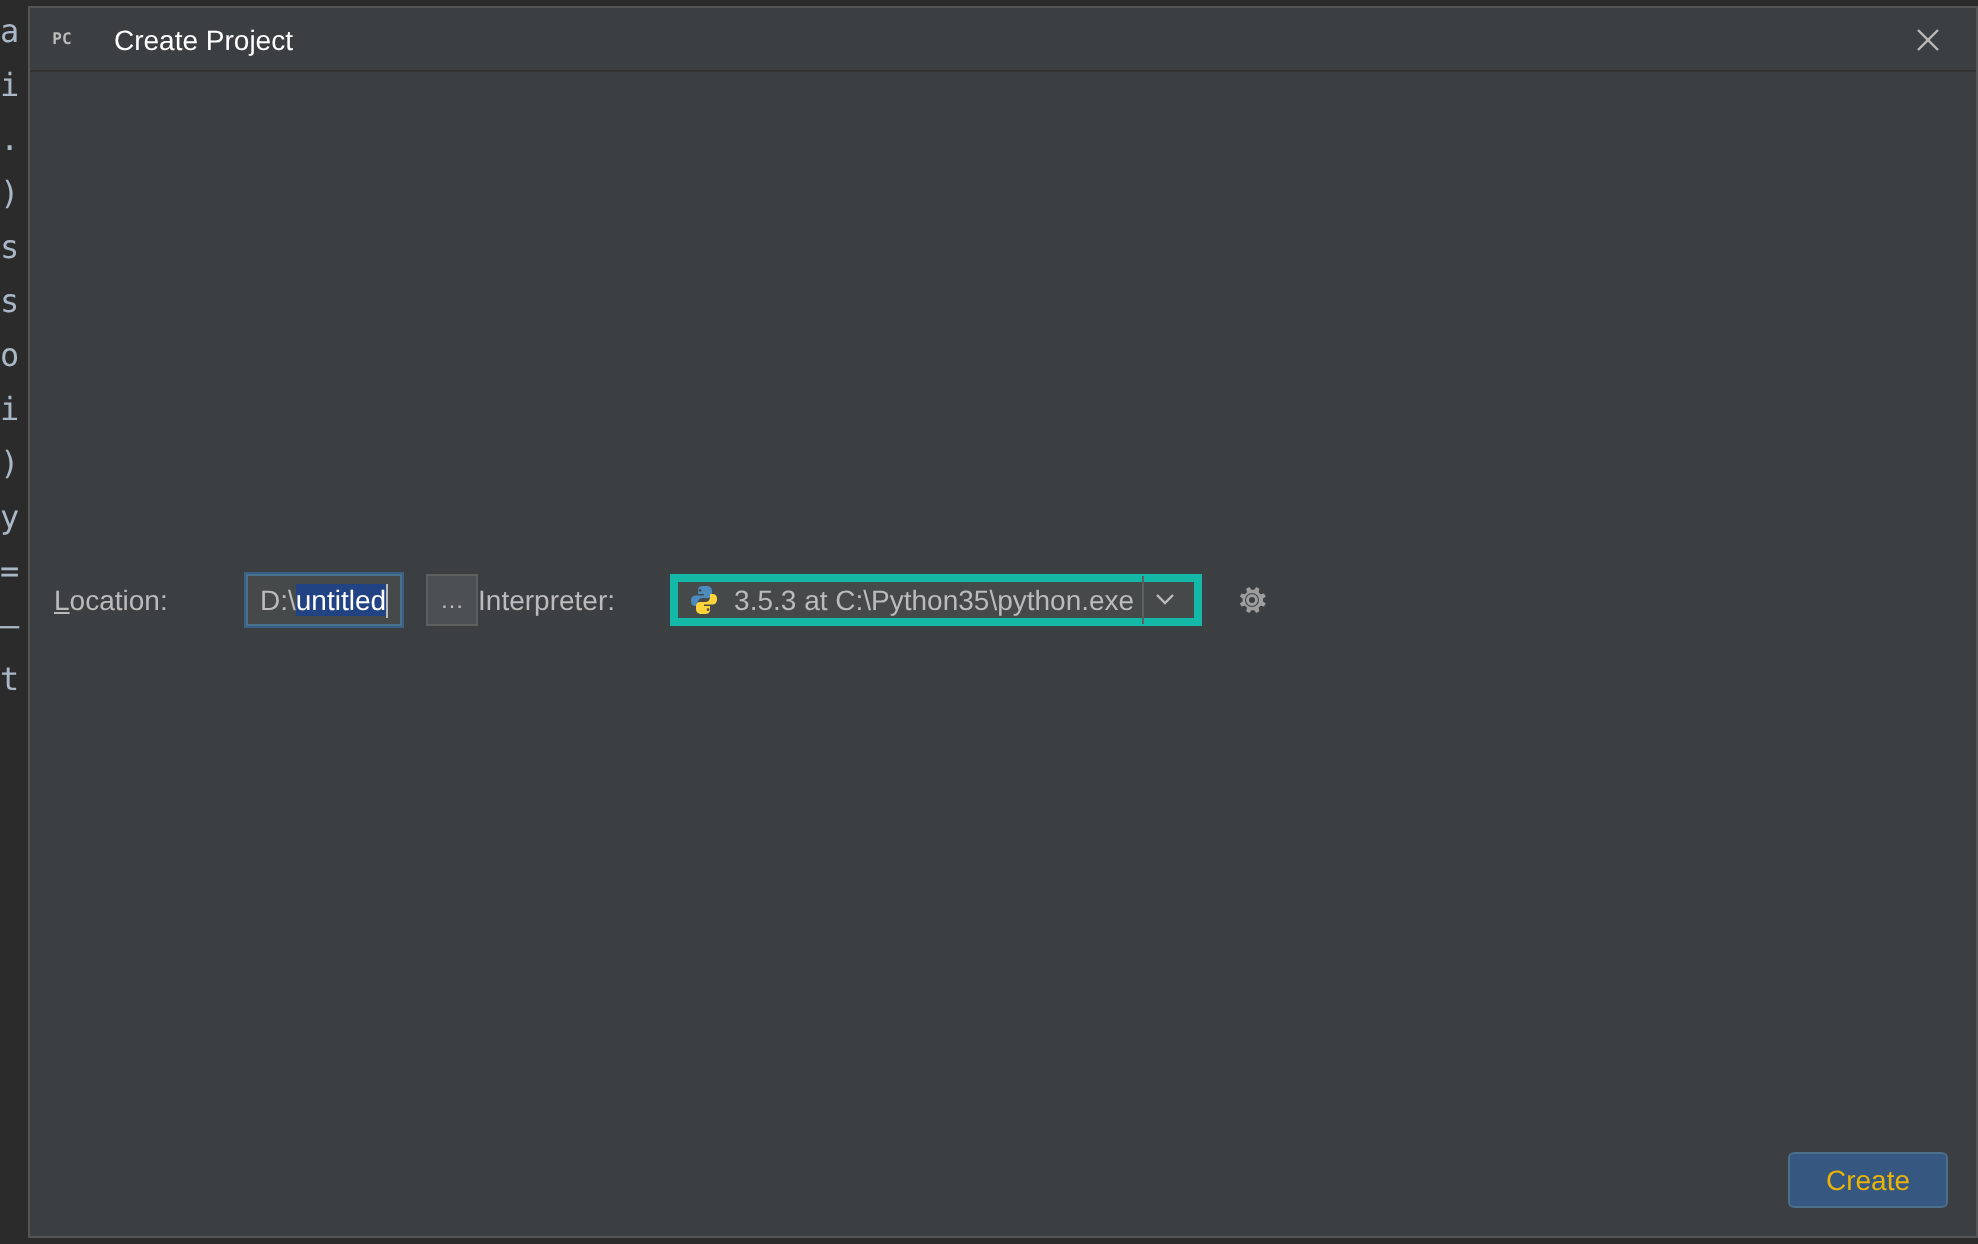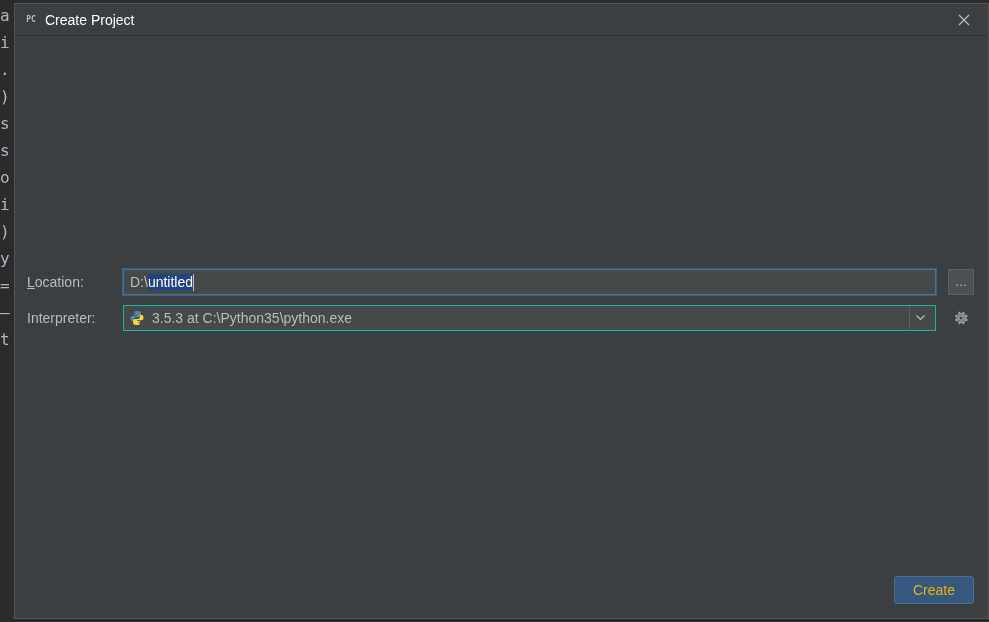--- a/index.html
+++ b/index.html
@@ -51,21 +51,21 @@
       display: flex;
       align-items: center;
       padding: 0 8px;
     }
     .titlebar-icon {
       width: 16px;
       height: 16px;
       display: flex;
       align-items: center;
       justify-content: center;
-      margin-right: 6px;
+      margin-right: 18px;
       font-size: 8px;
       font-weight: bold;
       color: #bbbbbb;
       font-family: monospace;
       text-align: right;
     }
     .titlebar-title {
       flex: 1;
       font-size: 14px;
       color: #ffffff;
@@ -78,24 +78,23 @@
       justify-content: center;
       cursor: pointer;
       color: #bbbbbb;
     }
     .titlebar-close svg {
       width: 12px;
       height: 12px;
     }
     .content {
       flex: 1;
-      padding: 18px 14px 10px 12px;
-      display: flex;
-      flex-direction: column;
-      justify-content: center;
+      padding: 18px 30px 10px 12px;
+      display: flex;
+      flex-direction: row;
     }
     .form-row {
       display: flex;
       align-items: center;
       margin-bottom: 10px;
       gap: 12px;
     }
     .form-label {
       width: 84px;
       font-size: 14px;
@@ -144,21 +143,21 @@
       display: flex;
       align-items: center;
       justify-content: center;
       cursor: pointer;
       font-size: 12px;
     }
     .select-wrapper {
       flex: 1;
       height: 26px;
       background: #45494a;
-      border: 1px solid #14b8a6;
+      border: 4px solid #14b8a6;
       display: flex;
       align-items: center;
       padding: 0 4px;
       cursor: pointer;
     }
     .select-icon {
       width: 18px;
       height: 18px;
       margin-right: 6px;
       display: flex;

